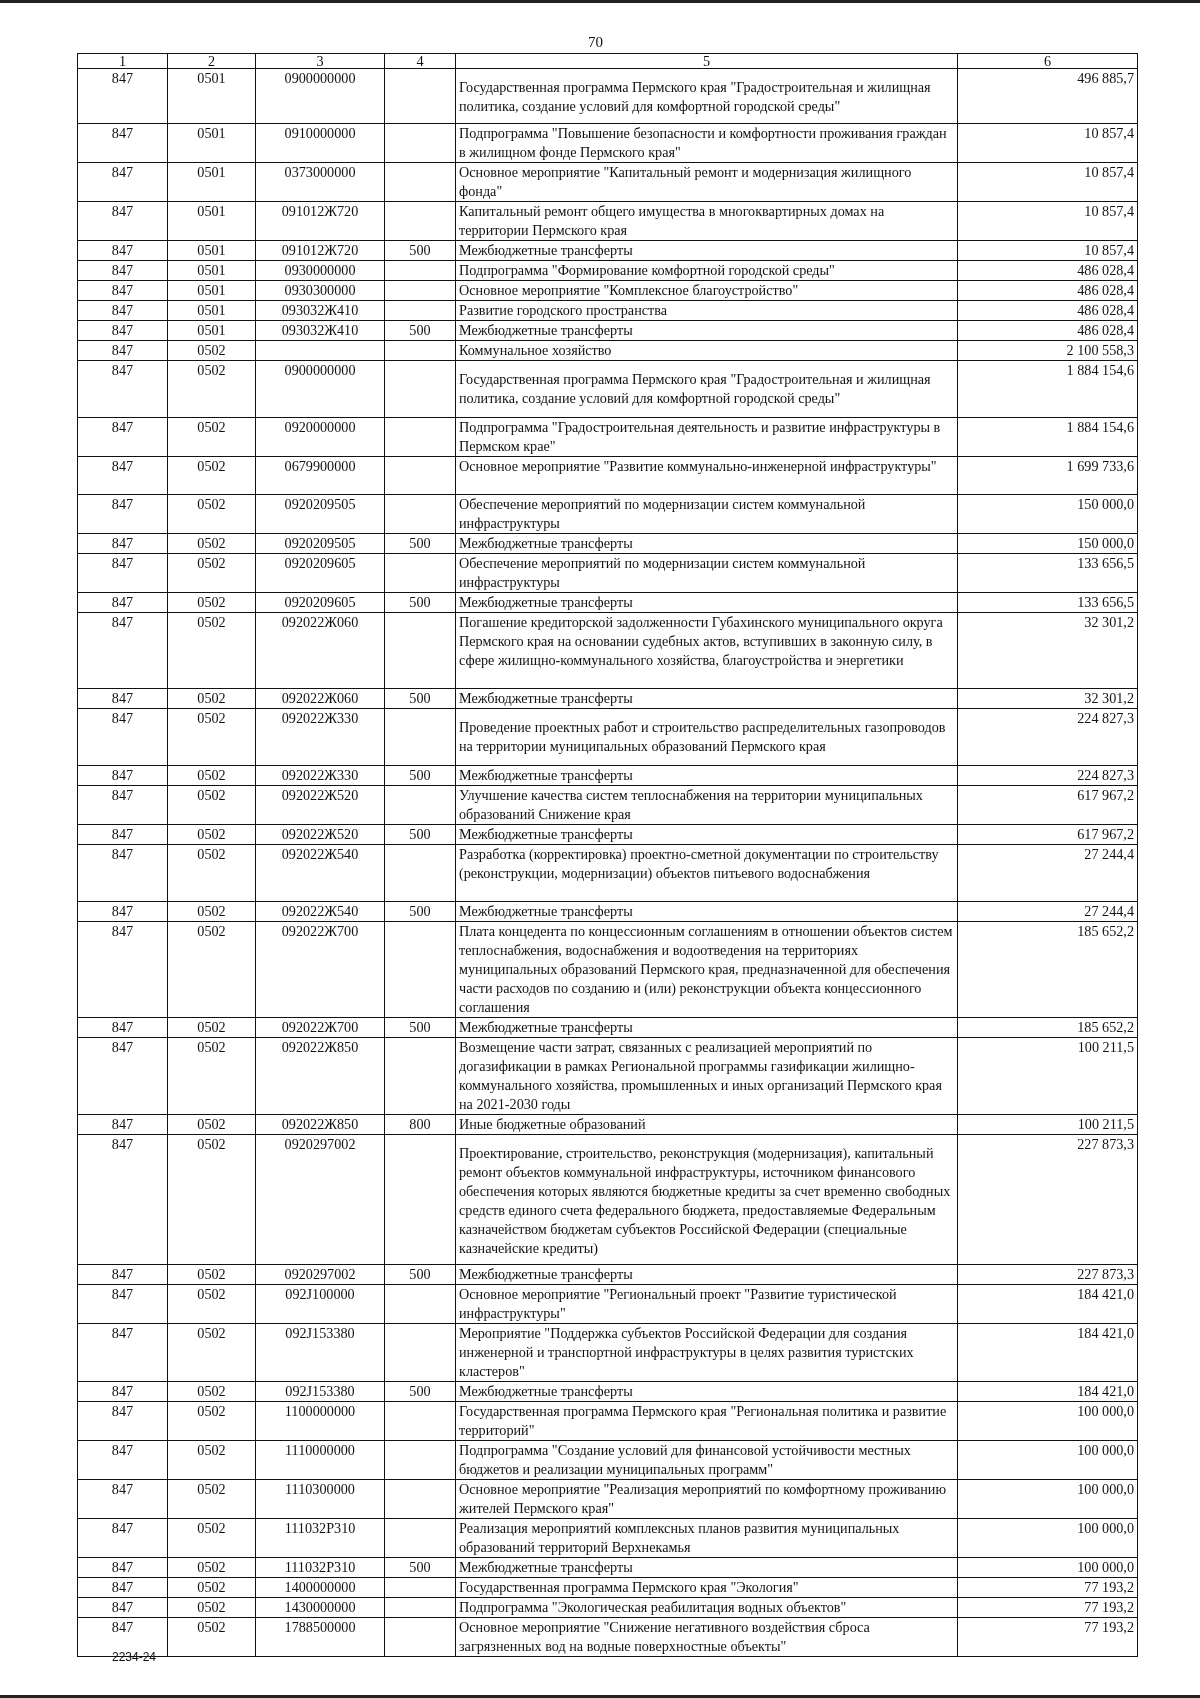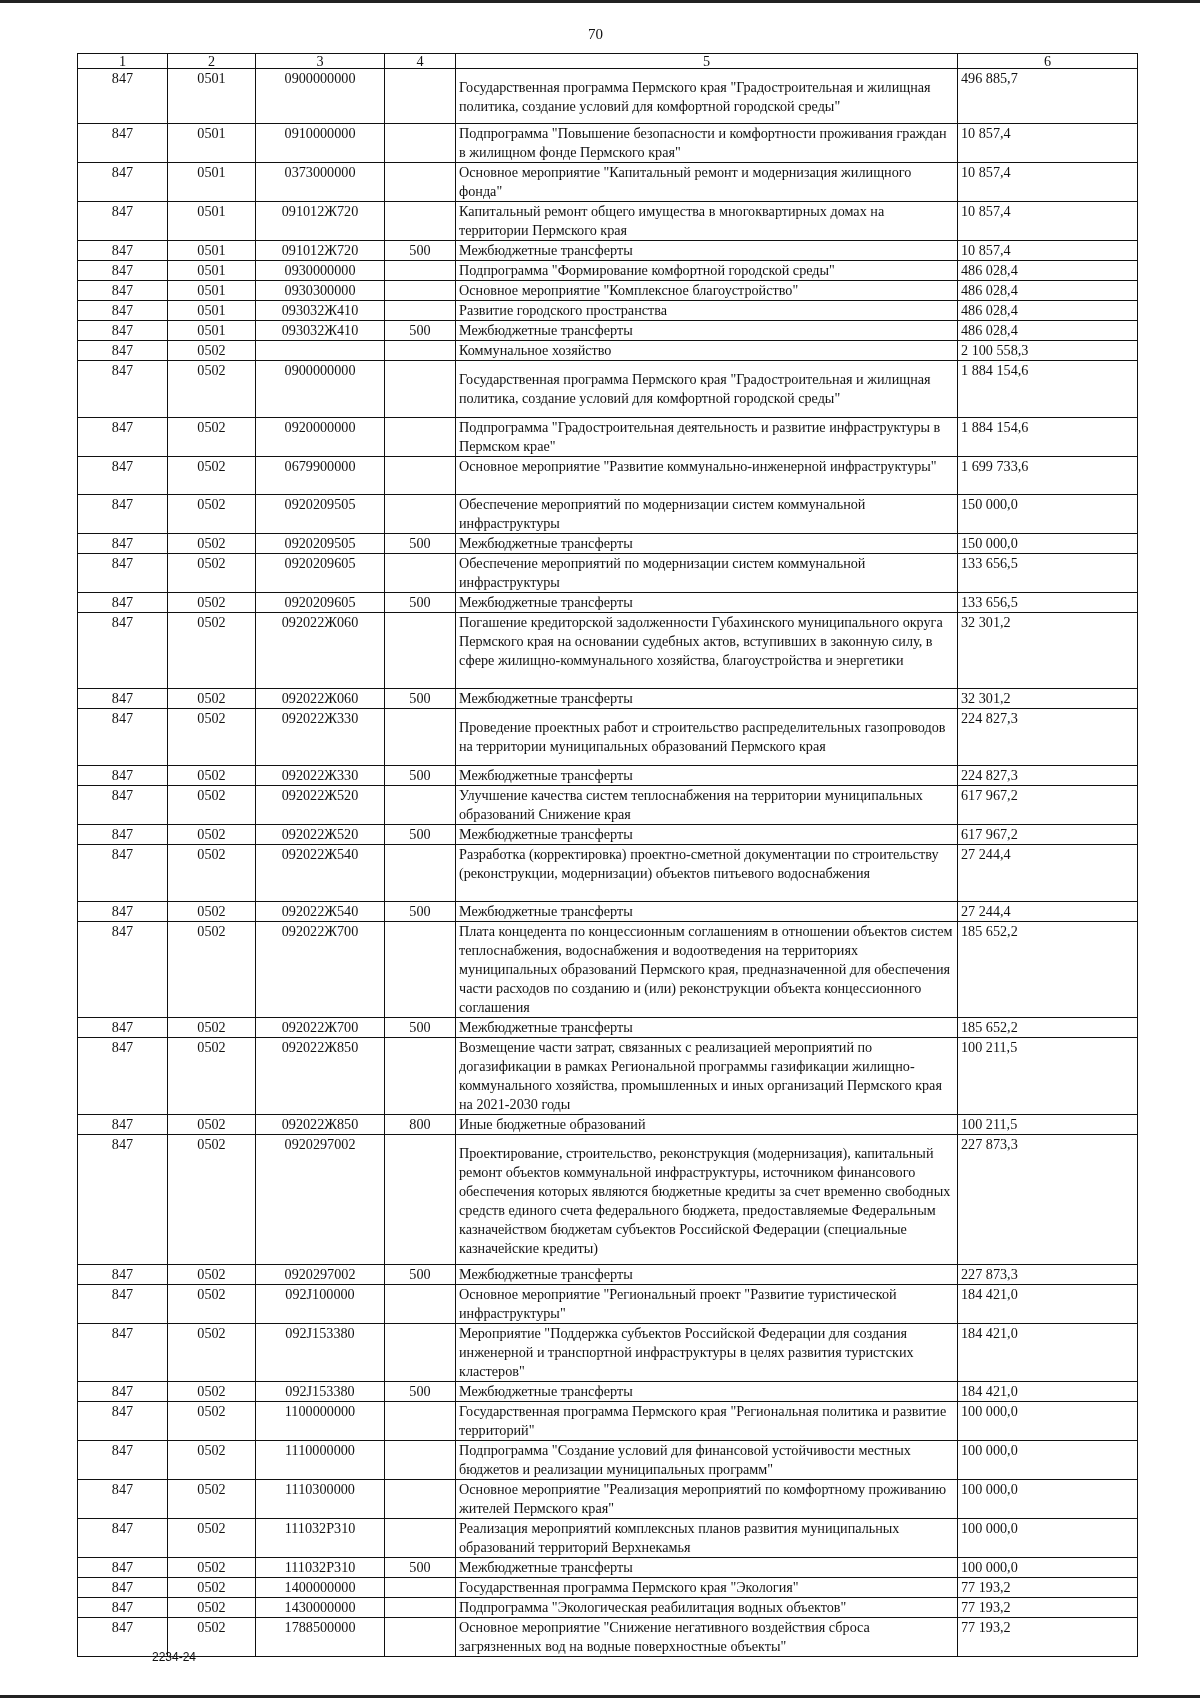--- a/index.html
+++ b/index.html
@@ -1,30 +1,30 @@
 <!DOCTYPE html>
 <html><head>
 <meta charset="utf-8">
 <style>
   html, body { margin:0; padding:0; background:#ffffff; }
   body { width:1200px; height:1698px; position:relative; overflow:hidden;
          font-family:"Liberation Serif", "DejaVu Serif", serif; color:#111; }
   .topline { position:absolute; left:0; top:0; width:1200px; height:3px; background:#222; }
   .bottomline { position:absolute; left:0; top:1695px; width:1200px; height:3px; background:#222; }
-  .page-number { position:absolute; left:588px; top:26px; font-size:15px; }
+  .page-number { position:absolute; left:588px; top:34px; font-size:15px; }
   table.budget { position:absolute; left:77px; top:53px; border-collapse:collapse; table-layout:fixed;
                  width:1060px; font-size:14.2px; line-height:19px; }
   table.budget td { border:1.5px solid #111; padding:0 3px; vertical-align:top; }
   table.budget tr.hdr td { text-align:center; height:14px; line-height:14px; padding:0; }
   td.c1, td.c2, td.c3, td.c4 { text-align:center; }
   td.c5 { text-align:left; }
-  td.c6 { }
+  td.c6 { text-align:right; }
   td.c5.pad-top { padding-top:9px; }
   .footer-code { position:absolute; left:112px; top:1650px; font-size:12px;
-                 font-family:"Liberation Sans", "DejaVu Sans", sans-serif;margin-left:40px; }
+                 font-family:"Liberation Sans", "DejaVu Sans", sans-serif; }
 </style>
 </head>
 <body>
 
 <div class="topline"></div>
 <div class="page-number">70</div>
 
 <table class="budget">
   <colgroup>
     <col style="width:90px">

